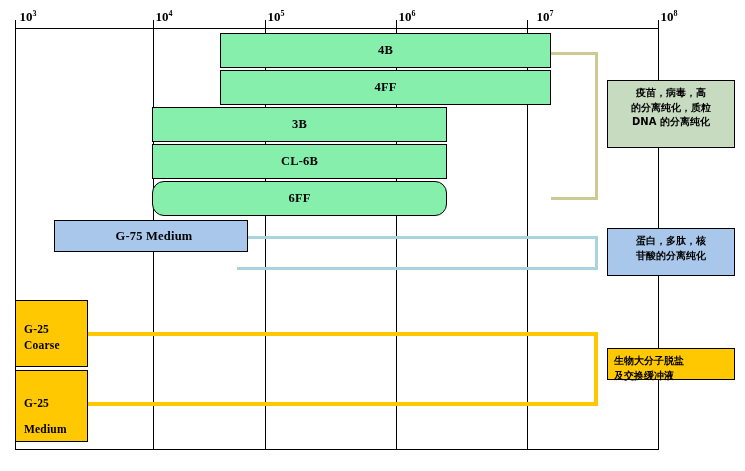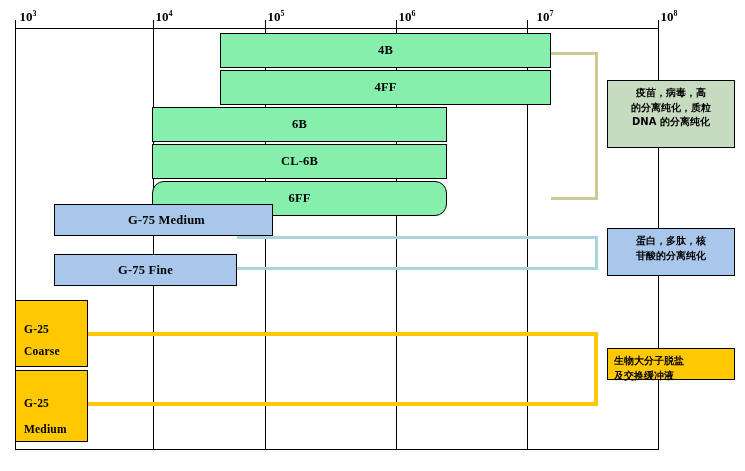--- a/index.html
+++ b/index.html
@@ -80,39 +80,36 @@
   <div class="bracket blue" style="left:237px;top:236px;width:361px;height:34px;"></div>
   <div class="bracket yellow" style="left:88px;top:332px;width:510px;height:74px;"></div>
 
   <div class="bar green" style="left:220px;top:33px;width:331px;height:35px;">
     <span>4B</span>
   </div>
   <div class="bar green" style="left:220px;top:70px;width:331px;height:35px;">
     <span>4FF</span>
   </div>
   <div class="bar green" style="left:152px;top:107px;width:295px;height:35px;">
-    <span>6B</span>
+    <span>3B</span>
   </div>
   <div class="bar green" style="left:152px;top:144px;width:295px;height:35px;">
     <span>CL-6B</span>
   </div>
   <div class="bar green" style="left:152px;top:181px;width:295px;height:35px;border-radius:12px;">
     <span>6FF</span>
   </div>
 
-  <div class="bar blue" style="left:54px;top:204px;width:219px;height:32px;padding-left:6px;">
+  <div class="bar blue" style="left:54px;top:220px;width:194px;height:32px;padding-left:6px;">
     <span>G-75 Medium</span>
-  </div>
-  <div class="bar blue" style="left:54px;top:254px;width:183px;height:32px;">
-    <span>G-75 Fine</span>
   </div>
 
   <div class="bar yellow" style="left:15px;top:300px;width:73px;height:67px;padding-top:22px;">
     <span class="l">G-25</span>
-    <span class="l" style="margin-top:10px;">Coarse</span>
+    <span class="l" style="margin-top:4px;">Coarse</span>
   </div>
   <div class="bar yellow" style="left:15px;top:370px;width:73px;height:72px;padding-top:26px;">
     <span class="l">G-25</span>
     <span class="l" style="margin-top:14px;">Medium</span>
   </div>
 
   <div class="note green" style="left:607px;top:80px;width:128px;height:68px;">
     <span class="l">疫苗，病毒，高</span>
     <span class="l">的分离纯化，质粒</span>
     <span class="l">DNA 的分离纯化</span>

